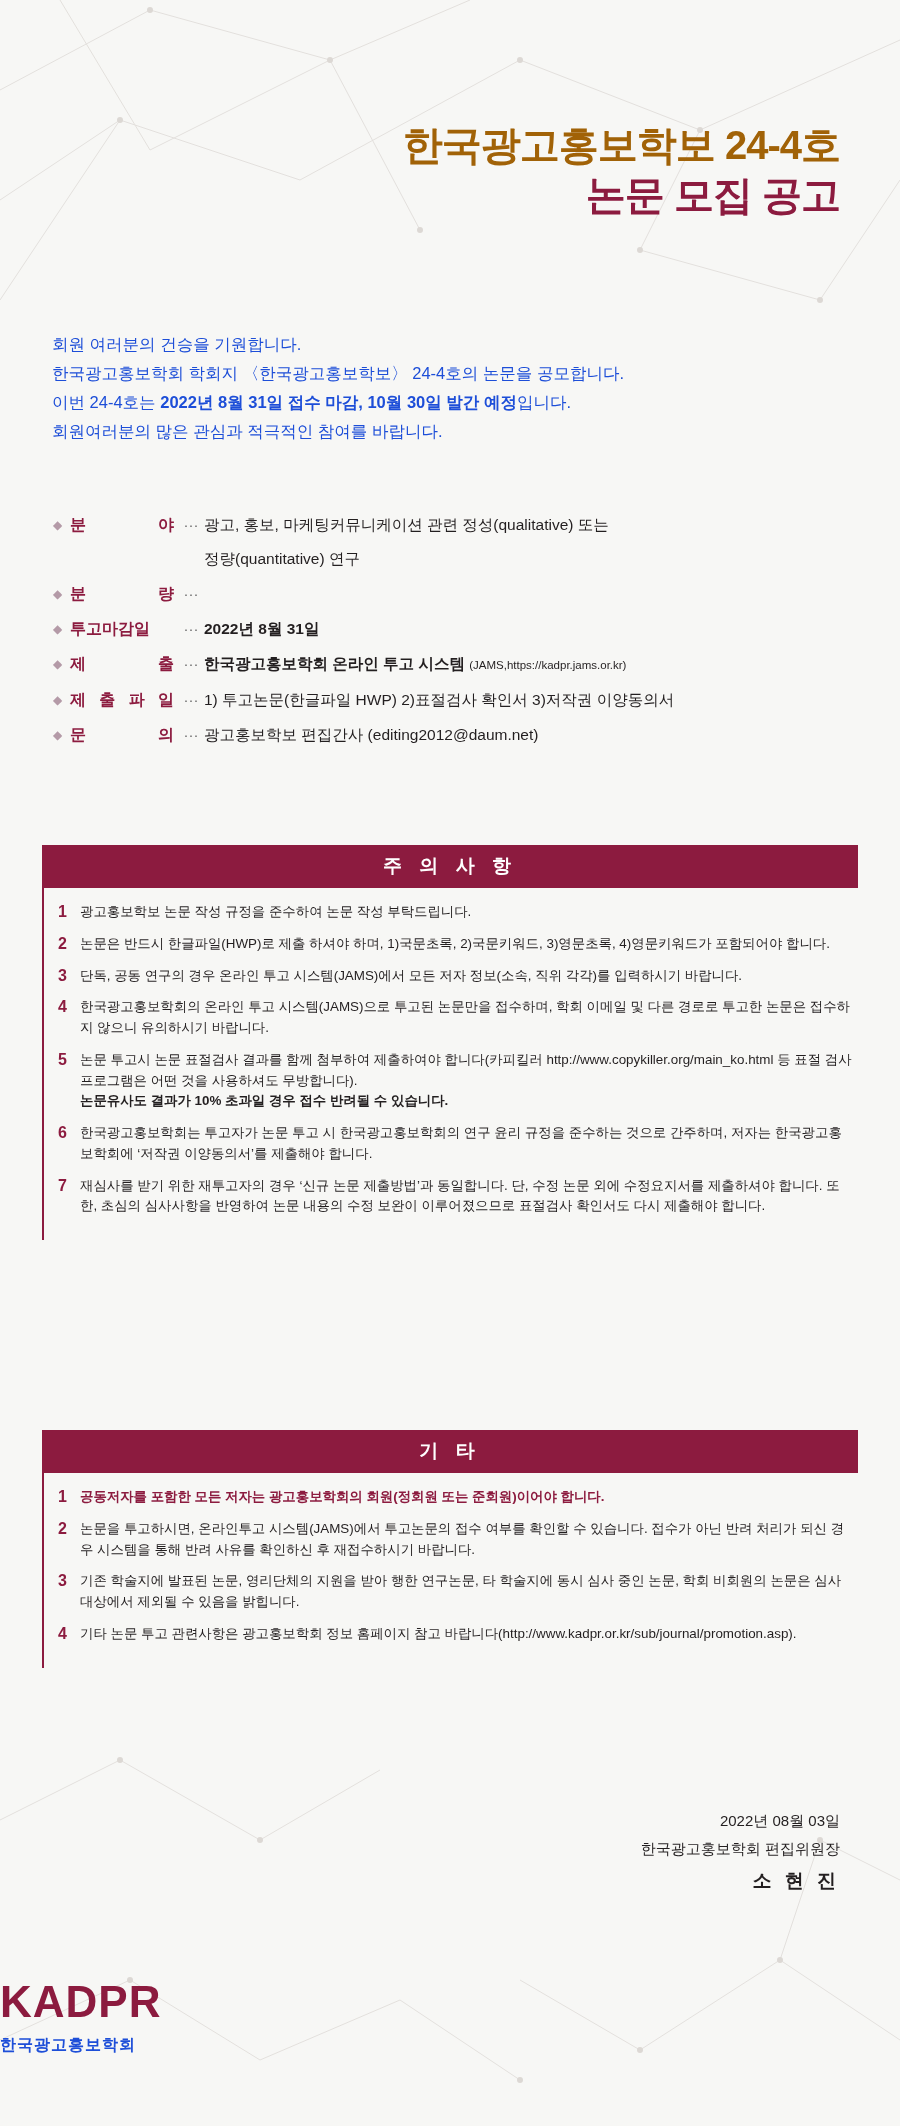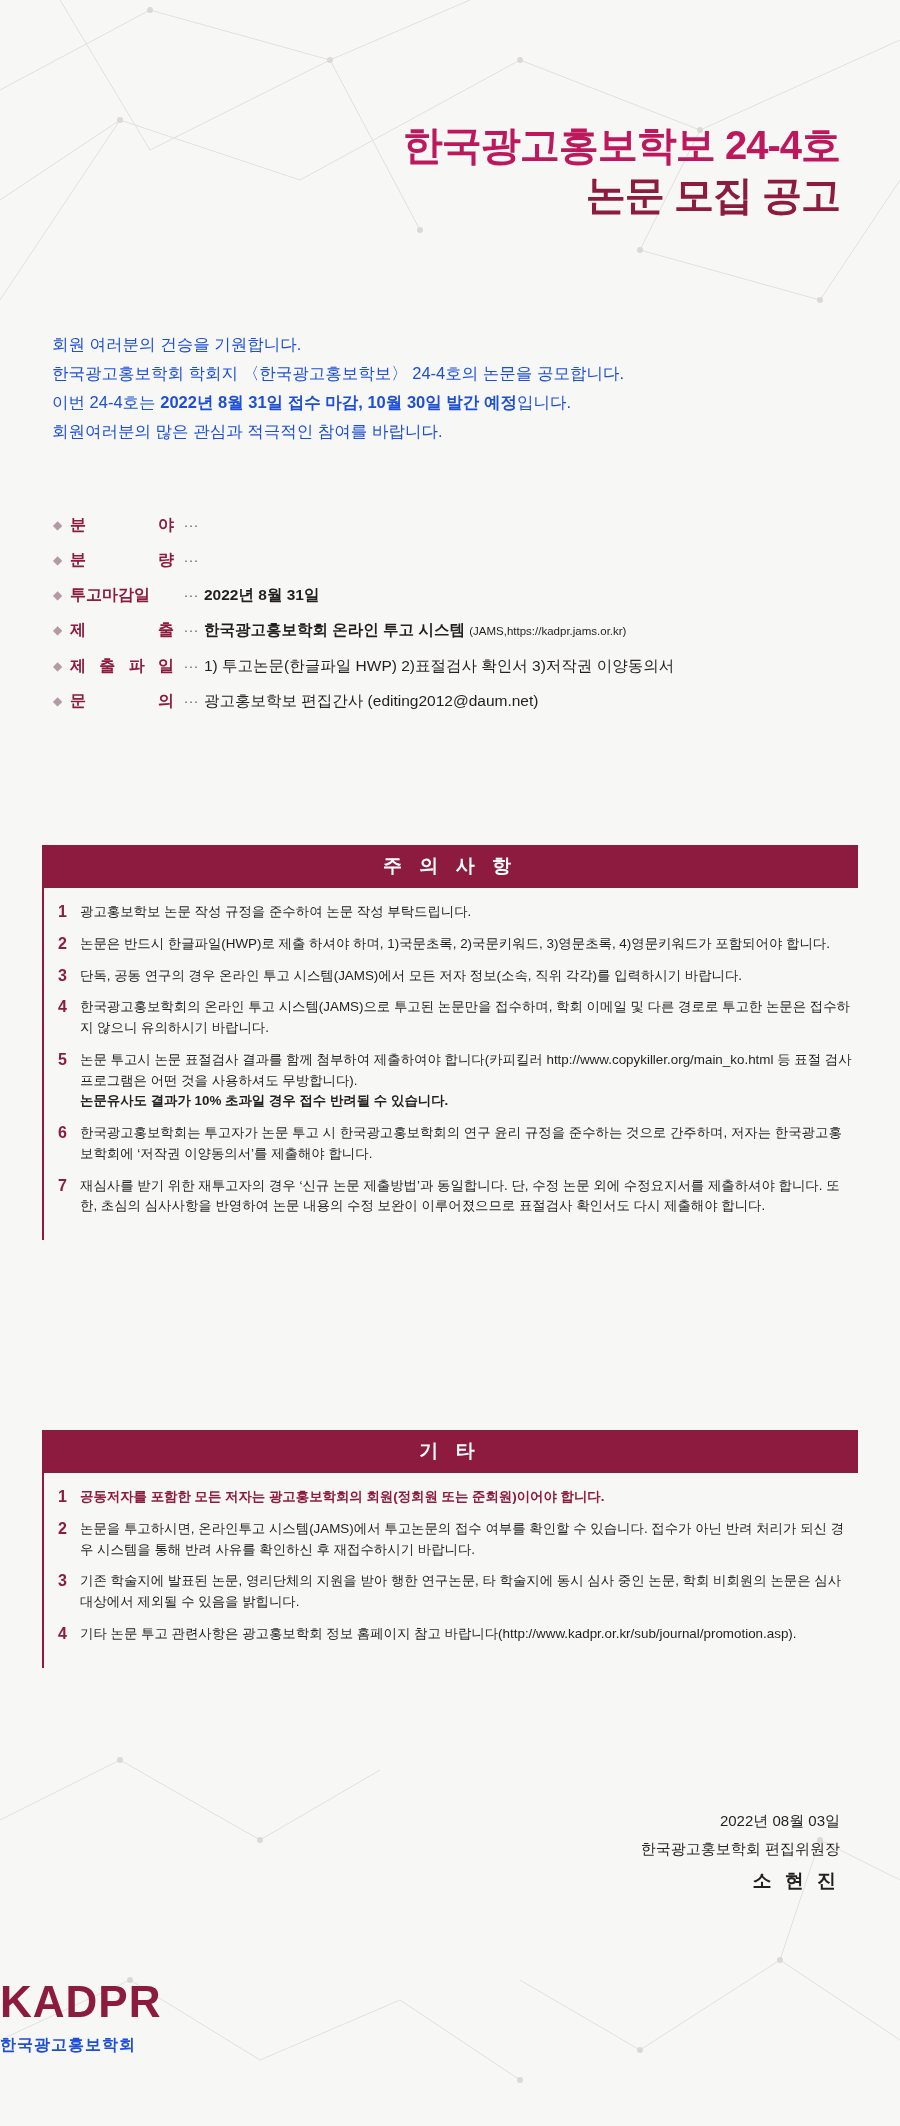--- a/index.html
+++ b/index.html
@@ -21,21 +21,21 @@
   .decor svg { width:100%; height:100%; display:block; }
 
   .content { position:absolute; inset:0; }
 
   
   .title-block {
     position:absolute; top:120px; right:60px;
     text-align:right;
   }
   .title-line1 {
-    font-size:40px; font-weight:bold; color:#be185d;
+    font-size:40px; font-weight:bold; color:#a16207;
     letter-spacing:-1px; line-height:1.25;
   }
   .title-line2 {
     font-size:40px; font-weight:bold; color:#8c1b3f;
     letter-spacing:-1px; line-height:1.25;
   }
 
   
   .intro {
     position:absolute; top:330px; left:52px; right:60px;
@@ -166,20 +166,24 @@
 
     <div class="info">
 
       <div class="info-row">
         <div class="diamond">◆</div>
         <div class="lbl">
             <span>분</span>
             <span>야</span>
           </div>
         <div class="dots">···</div>
+        <div class="val">
+          <span>광고, 홍보, 마케팅커뮤니케이션 관련 정성(qualitative) 또는</span>
+          <span class="second">정량(quantitative) 연구</span>
+        </div>
       </div>
 
       <div class="info-row">
         <div class="diamond">◆</div>
         <div class="lbl">
             <span>분</span>
             <span>량</span>
           </div>
         <div class="dots">···</div>
       </div>

